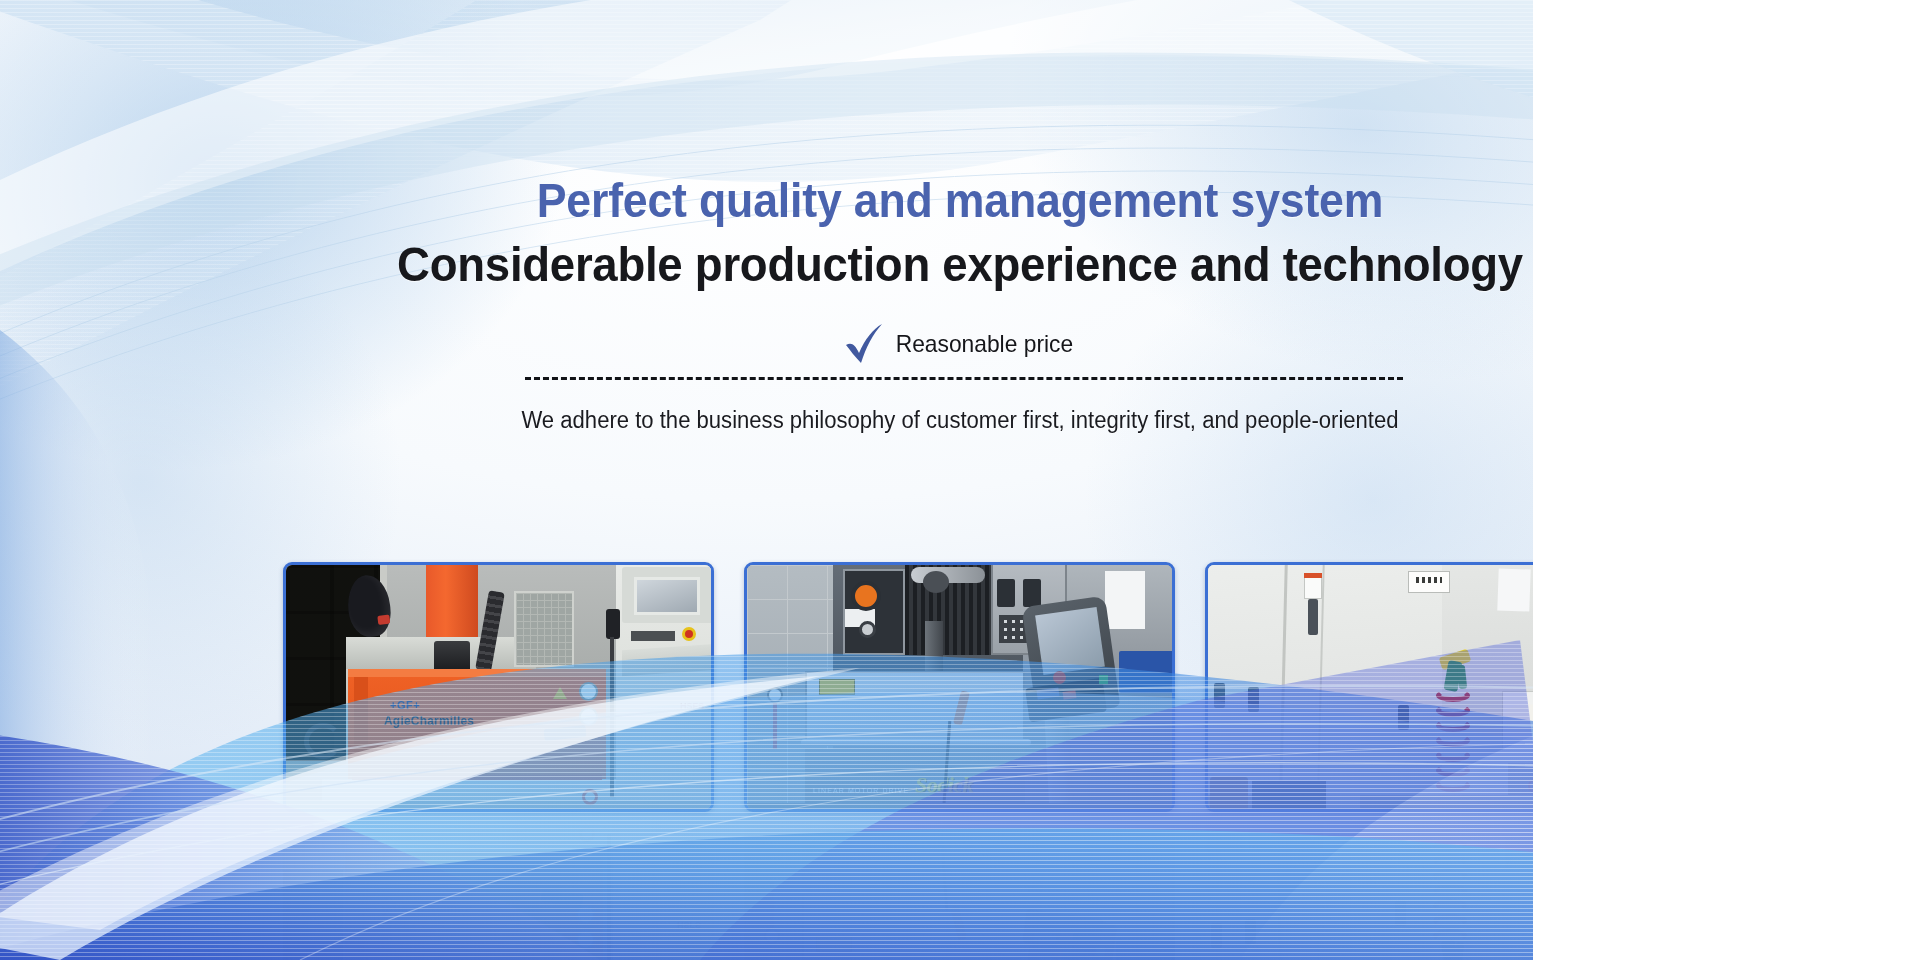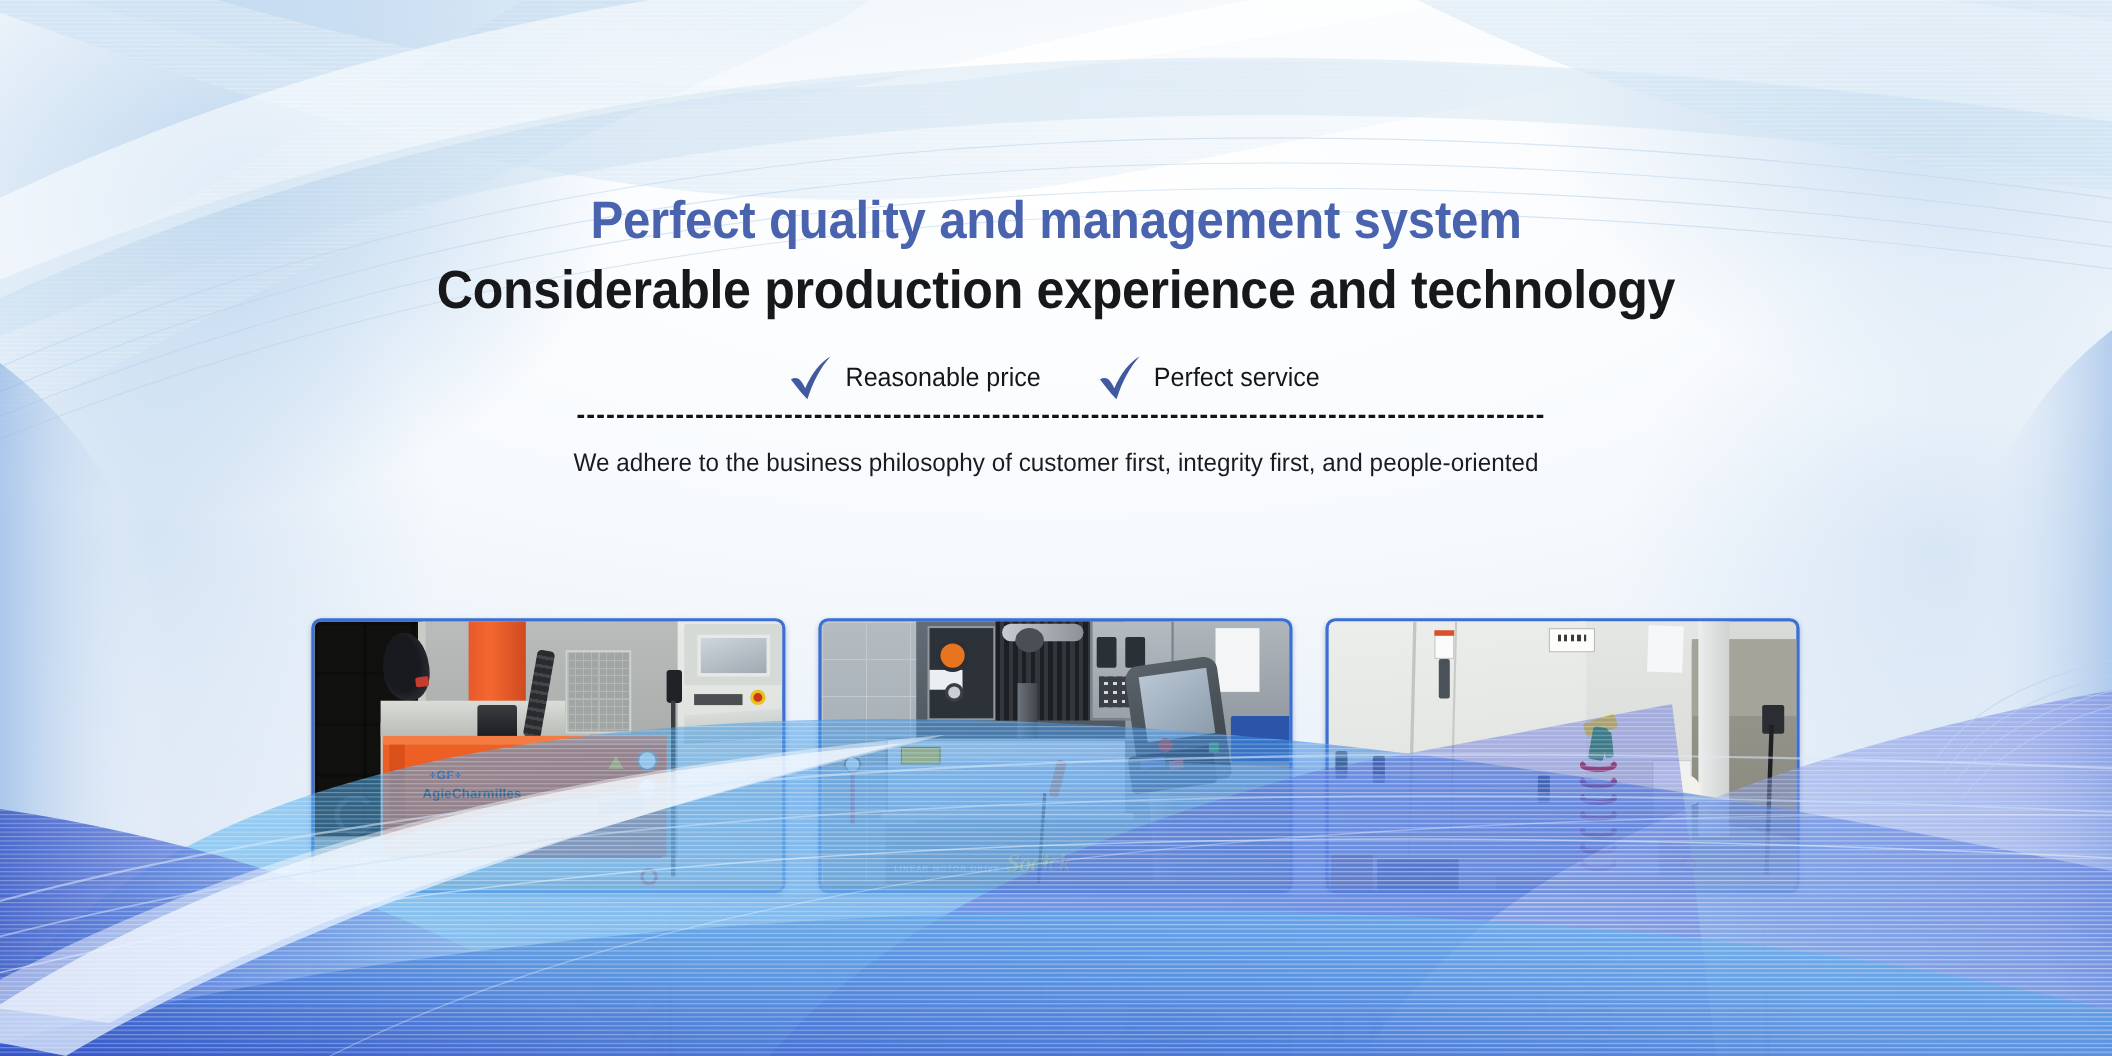--- a/index.html
+++ b/index.html
@@ -6,21 +6,21 @@
   * { margin:0; padding:0; box-sizing:border-box; }
   html,body{ background:#ffffff; }
   body{
     font-family:"Liberation Sans", sans-serif;
     -webkit-font-smoothing:antialiased;
   }
 
   
   .banner{
     position:relative;
-    width:1920px;
+    width:1533px;
     height:960px;
     overflow:hidden;
     background:
       radial-gradient(120% 90% at 50% 18%, #ffffff 0%, #f7fafd 38%, #eaf1f9 62%, #dde8f6 82%, #cddff2 100%);
   }
 
   
   .haze-tl{
     position:absolute; left:-260px; top:-300px; width:1150px; height:820px;
     background:radial-gradient(closest-side at 40% 55%, rgba(137,182,225,.55), rgba(160,197,232,.22) 55%, rgba(255,255,255,0) 78%);
@@ -337,26 +337,20 @@
 
   <div class="features">
 
     <div class="feature">
       <svg class="check-icon" viewBox="0 0 42 44">
         <path d="M3 23 C 8 20, 12 22, 16 31 C 22 17, 30 7, 39 2 C 30 12, 23 25, 18 41 C 12 35, 7 28, 3 23 Z" fill="#41599f"></path>
       </svg>
       <span class="feature-label">Reasonable price</span>
     </div>
 
-    <div class="feature">
-      <svg class="check-icon" viewBox="0 0 42 44">
-        <path d="M3 23 C 8 20, 12 22, 16 31 C 22 17, 30 7, 39 2 C 30 12, 23 25, 18 41 C 12 35, 7 28, 3 23 Z" fill="#41599f"></path>
-      </svg>
-      <span class="feature-label">Perfect service</span>
-    </div>
 
   </div>
 
   <div class="divider"></div>
 
   <div class="tagline">We adhere to the business philosophy of customer first, integrity first, and people-oriented</div>
 
   <div class="reflections">
 
     <div class="refl">

